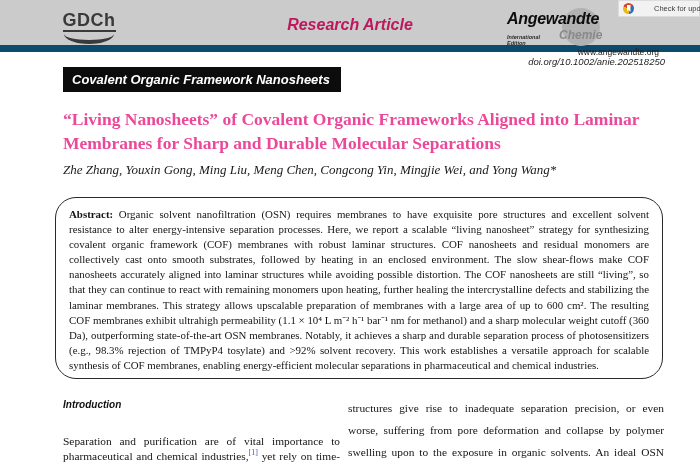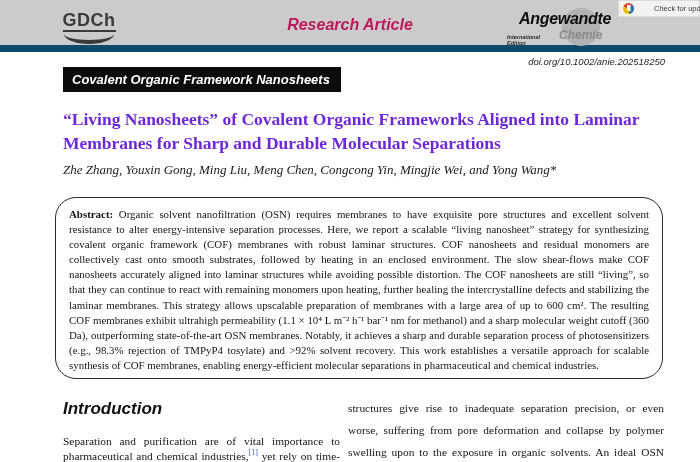--- a/index.html
+++ b/index.html
@@ -56,21 +56,20 @@
   }
   .angewandte-circle {
     position: absolute; left: 55px; top: -2px;
     width: 38px; height: 38px; border-radius: 50%;
     background: #b2b2b2;
   }
   .angewandte-name {
     position: relative;
     font-weight: 700; font-style: italic; font-size: 16px; color: #0d0d0d;
     letter-spacing: -0.3px;
-    margin-left: 12px;
   }
   .angewandte-row2 { position: relative; display: flex; align-items: baseline; margin-top: 0px; }
   .angewandte-edition {
     font-weight: 700; font-style: italic; font-size: 5.5px; color: #2b2b2b;
     width: 52px;
   }
   .angewandte-chemie {
     font-style: italic; font-size: 12px; color: #8a8a8a; font-weight: 700;
   }
   .angewandte-url {
@@ -121,21 +120,21 @@
     font-family: "Liberation Sans", sans-serif;
     font-style: italic; font-weight: 700; font-size: 13px;
     padding: 5px 11px 5px 9px;
     white-space: nowrap;
   }
 
   
   .paper-title {
     position: absolute; top: 107px; left: 63px; width: 580px;
     font-weight: 700; font-size: 17.5px; line-height: 24px;
-    color: #6d28d9;
+    color: #ec4899;
   }
   .paper-authors {
     position: absolute; top: 162px; left: 63px; width: 600px;
     font-style: italic; font-size: 13px; color: #1a1a1a;
   }
 
   
   .abstract-box {
     position: absolute; top: 197px; left: 55px; width: 608px; height: 182px;
     border: 1.4px solid #2a2a2a; border-radius: 21px;
@@ -144,21 +143,21 @@
     text-align: justify;
     color: #141414;
     overflow: hidden;
   }
   .abstract-label { font-weight: 700; }
 
   
   .intro-heading {
     position: absolute; top: 399px; left: 63px;
     font-family: "Liberation Sans", sans-serif;
-    font-style: italic; font-weight: 700; font-size: 17px; color: #111;
+    font-style: italic; font-weight: 700; font-size: 10px; color: #111;
   }
   .col-left {
     position: absolute; top: 434px; left: 63px; width: 277px;
     font-size: 11.4px; line-height: 14.8px; text-align: justify; color: #141414;
   }
   .col-right {
     position: absolute; top: 397px; left: 348px; width: 316px;
     font-size: 11.4px; line-height: 22px; text-align: justify; color: #141414;
   }
   .cite-ref {
@@ -179,20 +178,21 @@
 
   <div class="article-type">Research Article</div>
 
   <div class="angewandte">
     <div class="angewandte-circle"></div>
     <div class="angewandte-name">Angewandte</div>
     <div class="angewandte-row2">
       <span class="angewandte-edition">International Edition</span>
       <span class="angewandte-chemie">Chemie</span>
     </div>
+    <div class="angewandte-url">www.angewandte.org</div>
   </div>
 </div>
 
 <div class="check-badge">
   <span class="crossmark-icon"></span>
   <span class="check-badge-label">Check for updates</span>
 </div>
 
 <div class="cite-block">
   <div>doi.org/10.1002/anie.202518250</div>

